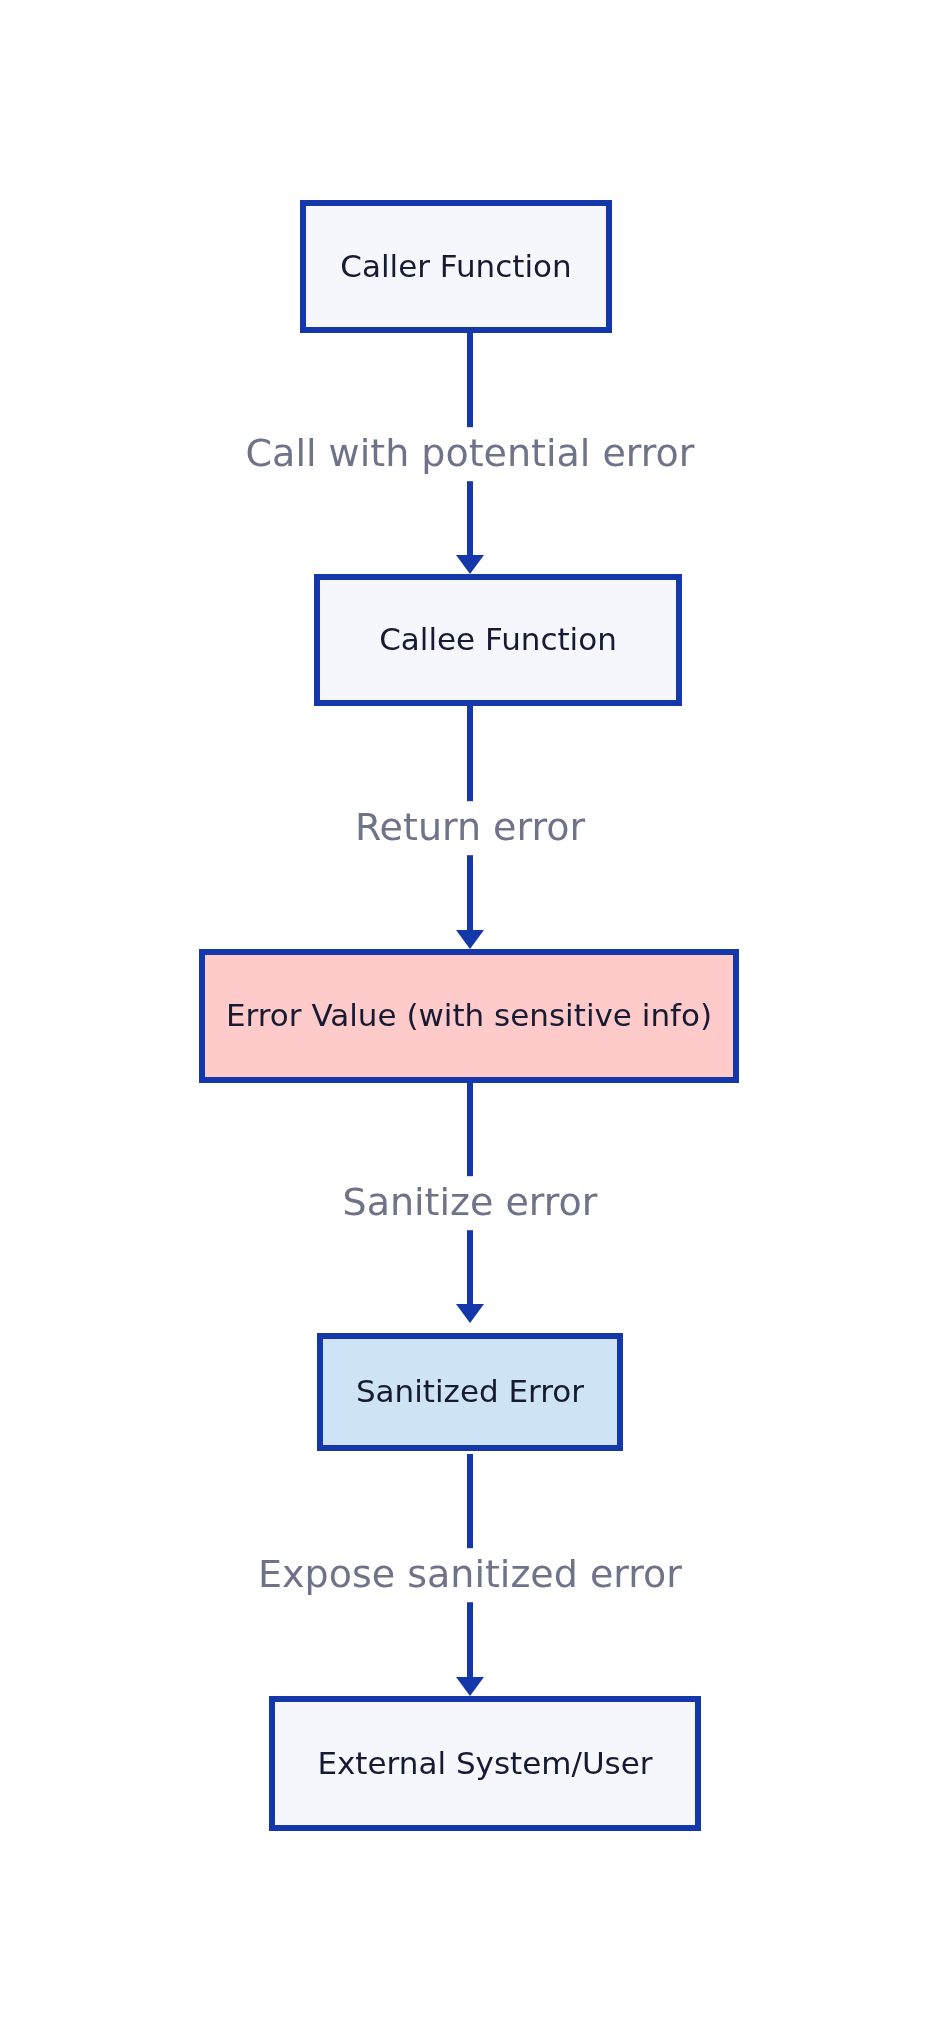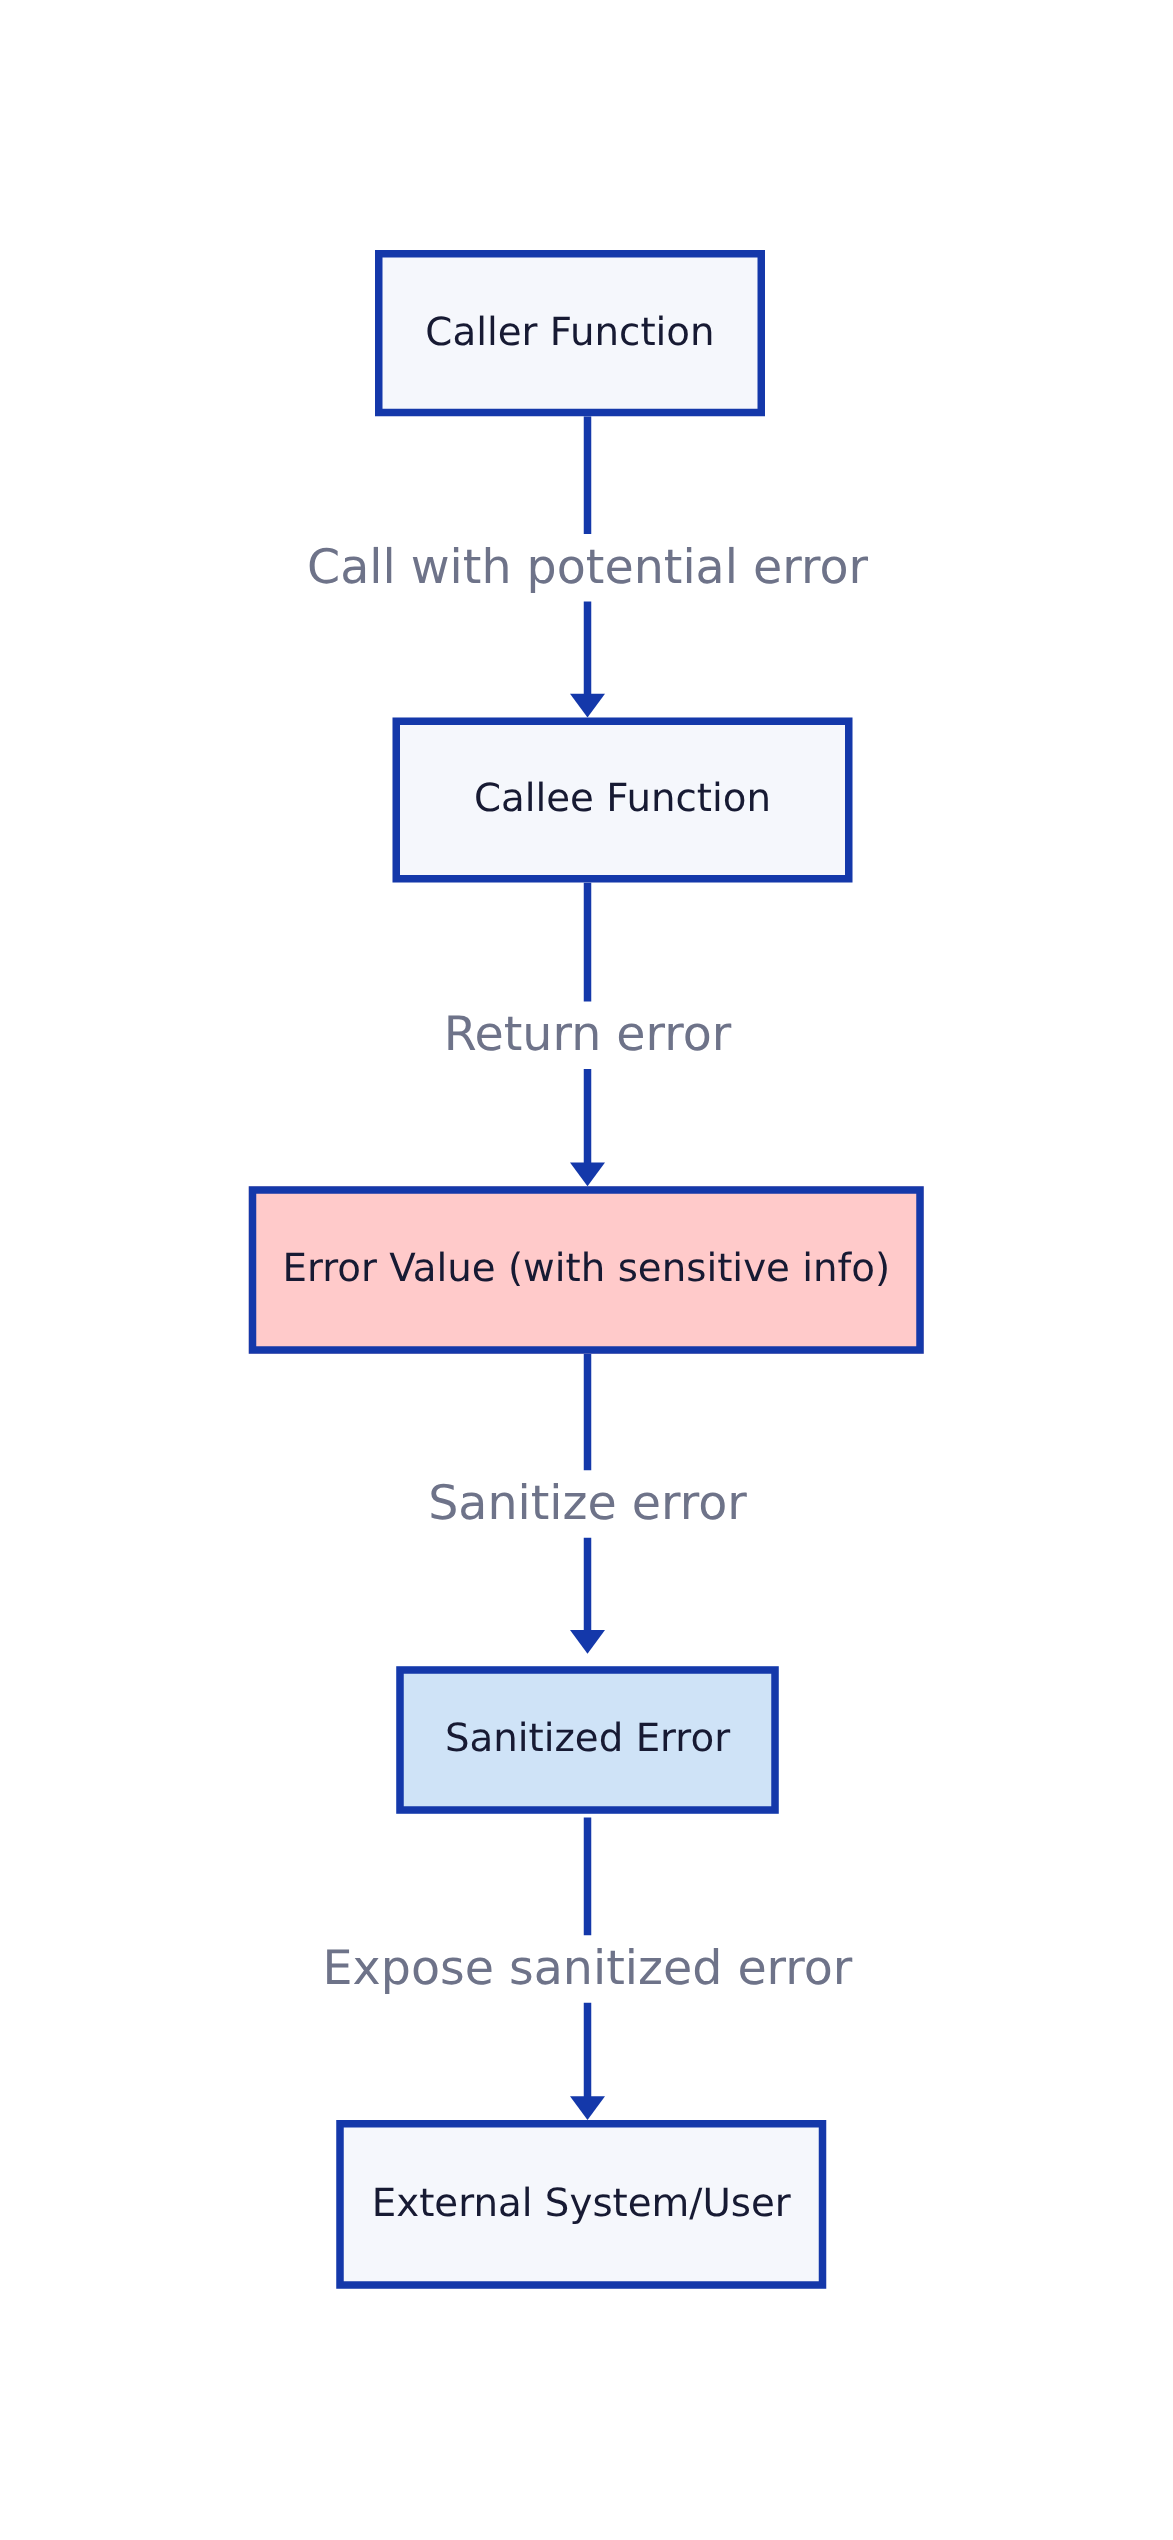--- a/index.html
+++ b/index.html
@@ -95,17 +95,17 @@
   </div>
 
   <div class="node fill-error" style="left:199px; top:949px; width:540px; height:134px;">
     <span>Error Value (with sensitive info)</span>
   </div>
 
   <div class="node fill-sanitized" style="left:317px; top:1323px; width:306px; height:118px;margin-top:10px;">
     <span>Sanitized Error</span>
   </div>
 
-  <div class="node" style="left:269px; top:1696px; width:392px; height:135px;">
+  <div class="node" style="left:269px; top:1696px; width:432px; height:135px;">
     <span>External System/User</span>
   </div>
 
 </div>
 
 </body></html>

